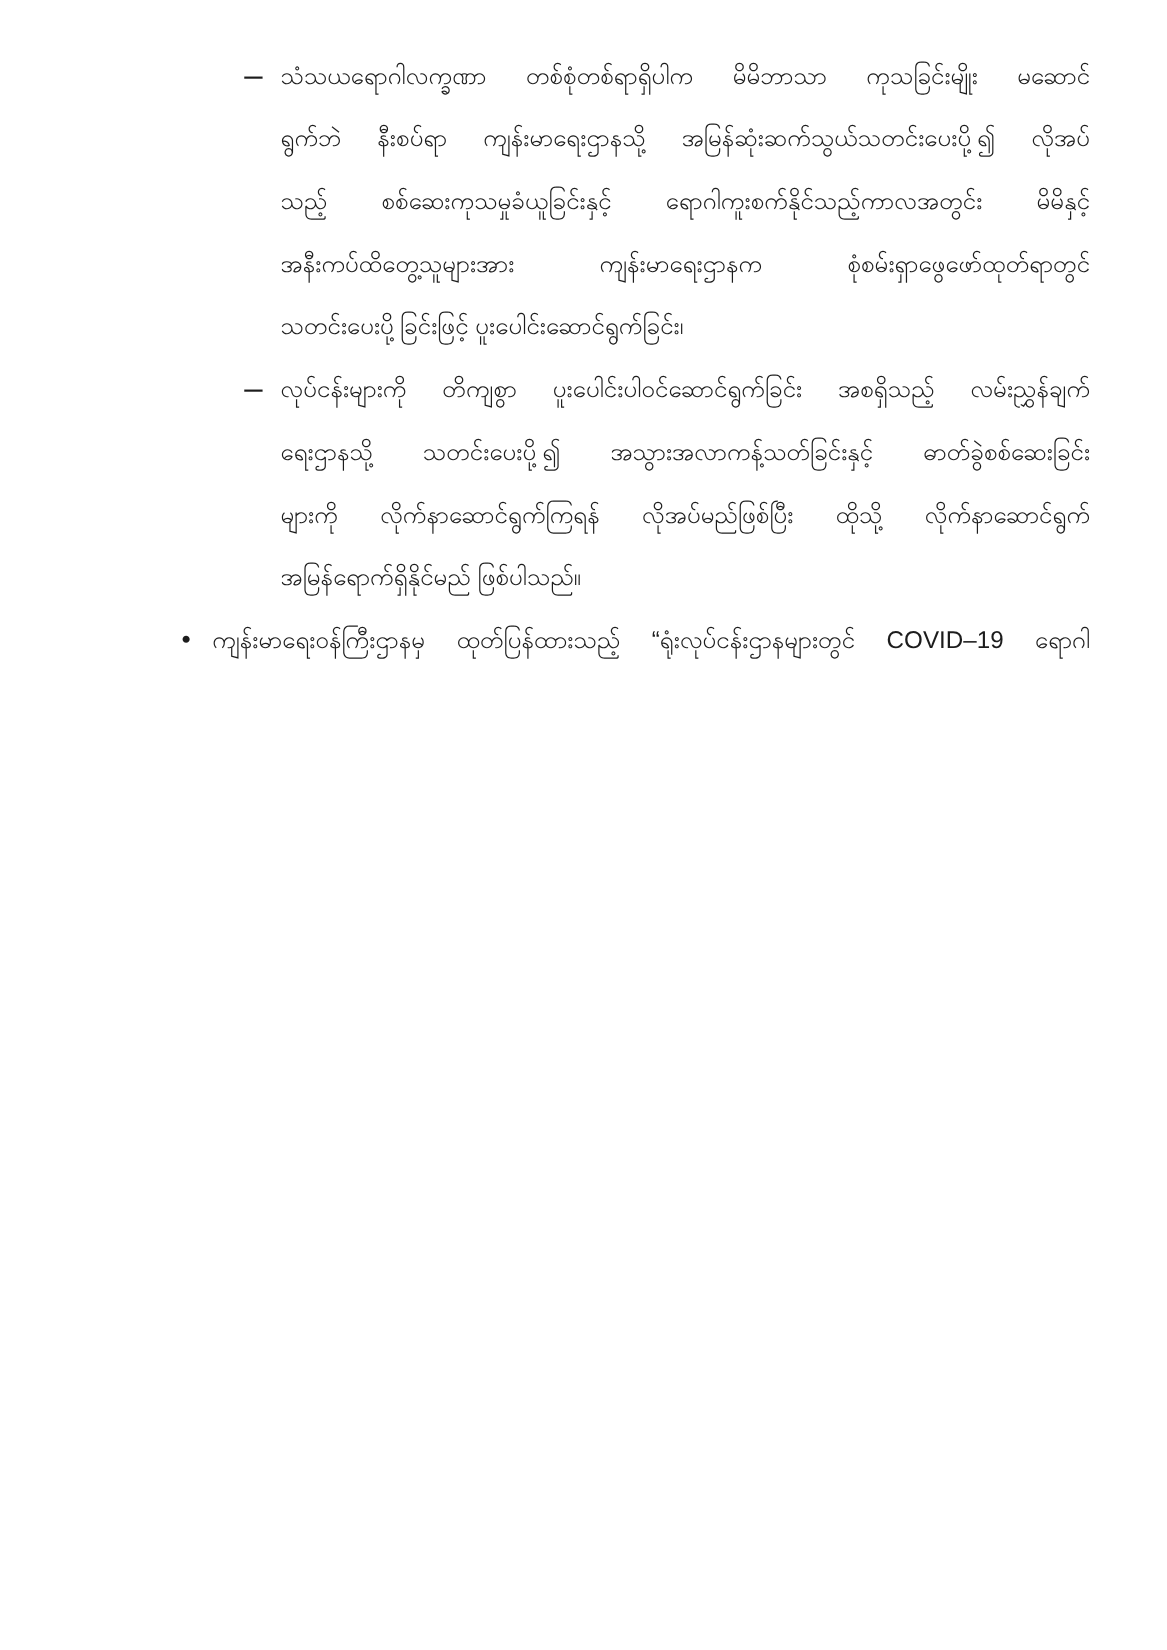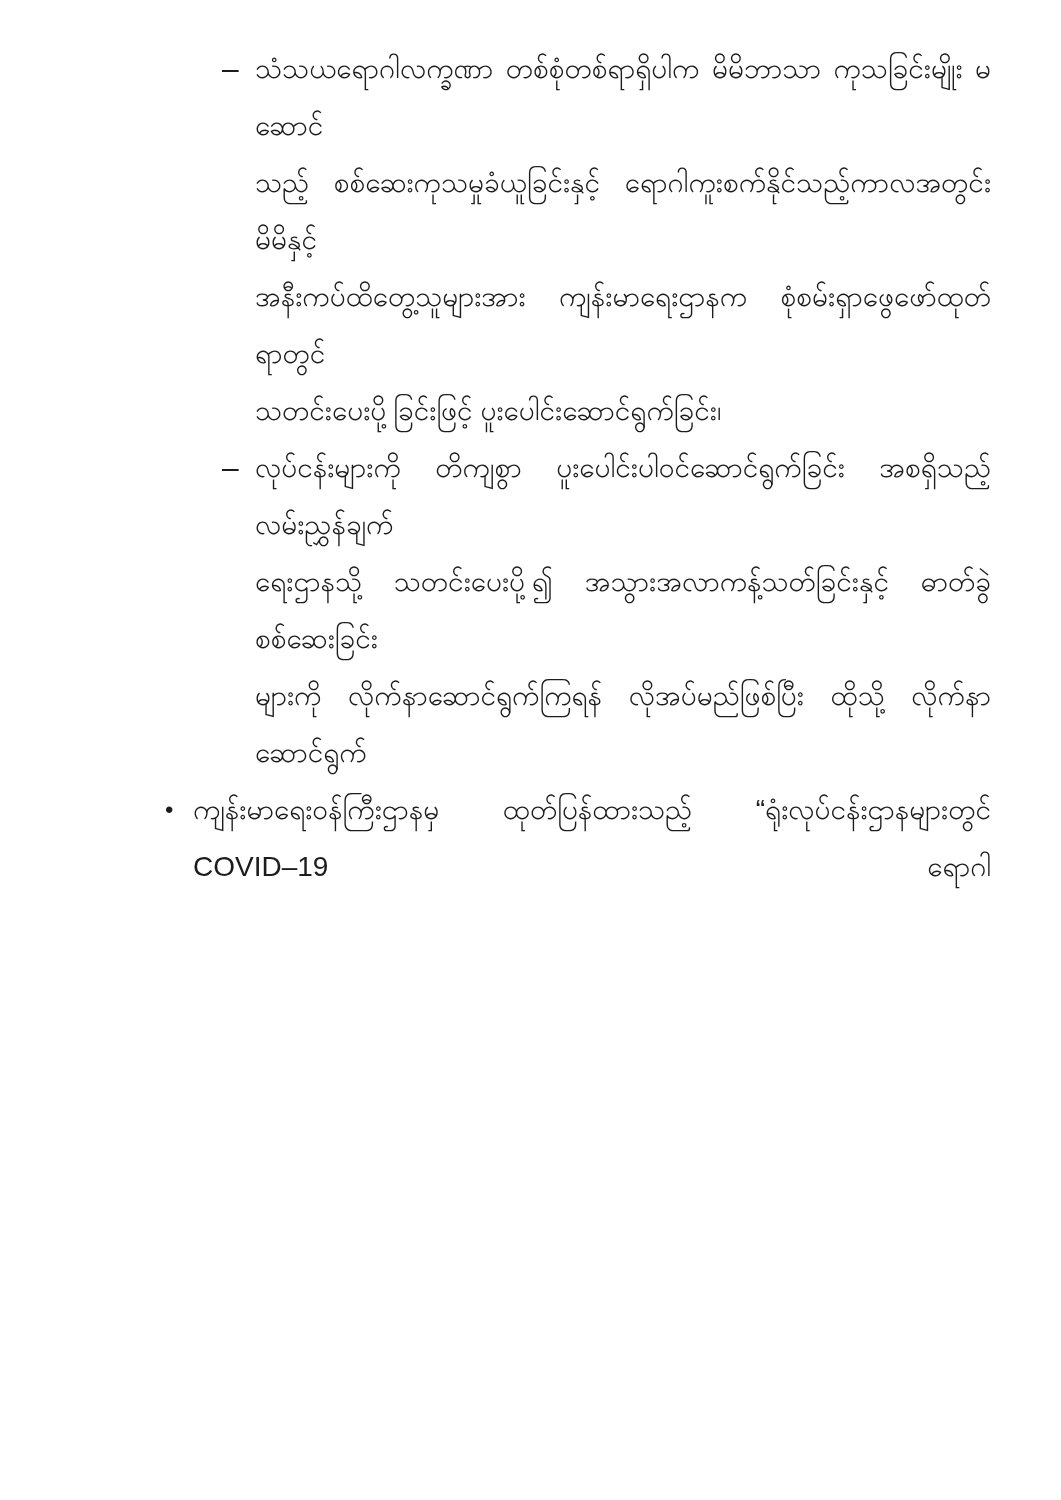--- a/index.html
+++ b/index.html
@@ -32,21 +32,21 @@
     line-height: 57px;
     color: #1c1c1c;
   }
   .dash-level .marker { flex-basis: 33px; font-size: 30px; }
   .bullet-level .marker { flex-basis: 28px; font-size: 24px; }
   .item-body {
     flex: 1 1 auto;
     min-width: 0;
   }
   .text-line {
-    font-size: 28px;
+    font-size: 22px;
     line-height: 57px;
     white-space: normal;
     text-align: justify;
     color: #1c1c1c;
   }
   .text-line.jfull {
     text-align: justify;
     text-align-last: justify;
   }
   .text-line.jlast {
@@ -56,32 +56,34 @@
 </style>
 </head>
 <body>
 
 <div class="page">
 
   <div class="list-item dash-level">
     <div class="marker">–</div>
     <div class="item-body">
       <div class="text-line jfull">သံသယရောဂါလက္ခဏာ တစ်စုံတစ်ရာရှိပါက မိမိဘာသာ ကုသခြင်းမျိုး မဆောင်</div>
+      <div class="text-line jfull">ရွက်ဘဲ နီးစပ်ရာ ကျန်းမာရေးဌာနသို့ အမြန်ဆုံးဆက်သွယ်သတင်းပေးပို့၍ လိုအပ်</div>
       <div class="text-line jfull">သည့် စစ်ဆေးကုသမှုခံယူခြင်းနှင့် ရောဂါကူးစက်နိုင်သည့်ကာလအတွင်း မိမိနှင့်</div>
       <div class="text-line jfull">အနီးကပ်ထိတွေ့သူများအား ကျန်းမာရေးဌာနက စုံစမ်းရှာဖွေဖော်ထုတ်ရာတွင်</div>
       <div class="text-line jlast">သတင်းပေးပို့ခြင်းဖြင့် ပူးပေါင်းဆောင်ရွက်ခြင်း၊</div>
     </div>
   </div>
 
   <div class="list-item dash-level">
     <div class="marker">–</div>
     <div class="item-body">
       <div class="text-line jfull">လုပ်ငန်းများကို တိကျစွာ ပူးပေါင်းပါဝင်ဆောင်ရွက်ခြင်း အစရှိသည့် လမ်းညွှန်ချက်</div>
       <div class="text-line jfull">ရေးဌာနသို့ သတင်းပေးပို့၍ အသွားအလာကန့်သတ်ခြင်းနှင့် ဓာတ်ခွဲစစ်ဆေးခြင်း</div>
       <div class="text-line jfull">များကို လိုက်နာဆောင်ရွက်ကြရန် လိုအပ်မည်ဖြစ်ပြီး ထိုသို့ လိုက်နာဆောင်ရွက်</div>
+      <div class="text-line jlast">အမြန်ရောက်ရှိနိုင်မည် ဖြစ်ပါသည်။</div>
     </div>
   </div>
 
   <div class="list-item bullet-level">
     <div class="marker">•</div>
     <div class="item-body">
       <div class="text-line jfull">ကျန်းမာရေးဝန်ကြီးဌာနမှ ထုတ်ပြန်ထားသည့် “ရုံးလုပ်ငန်းဌာနများတွင် COVID–19 ရောဂါ</div>
 
     </div>
   </div>

